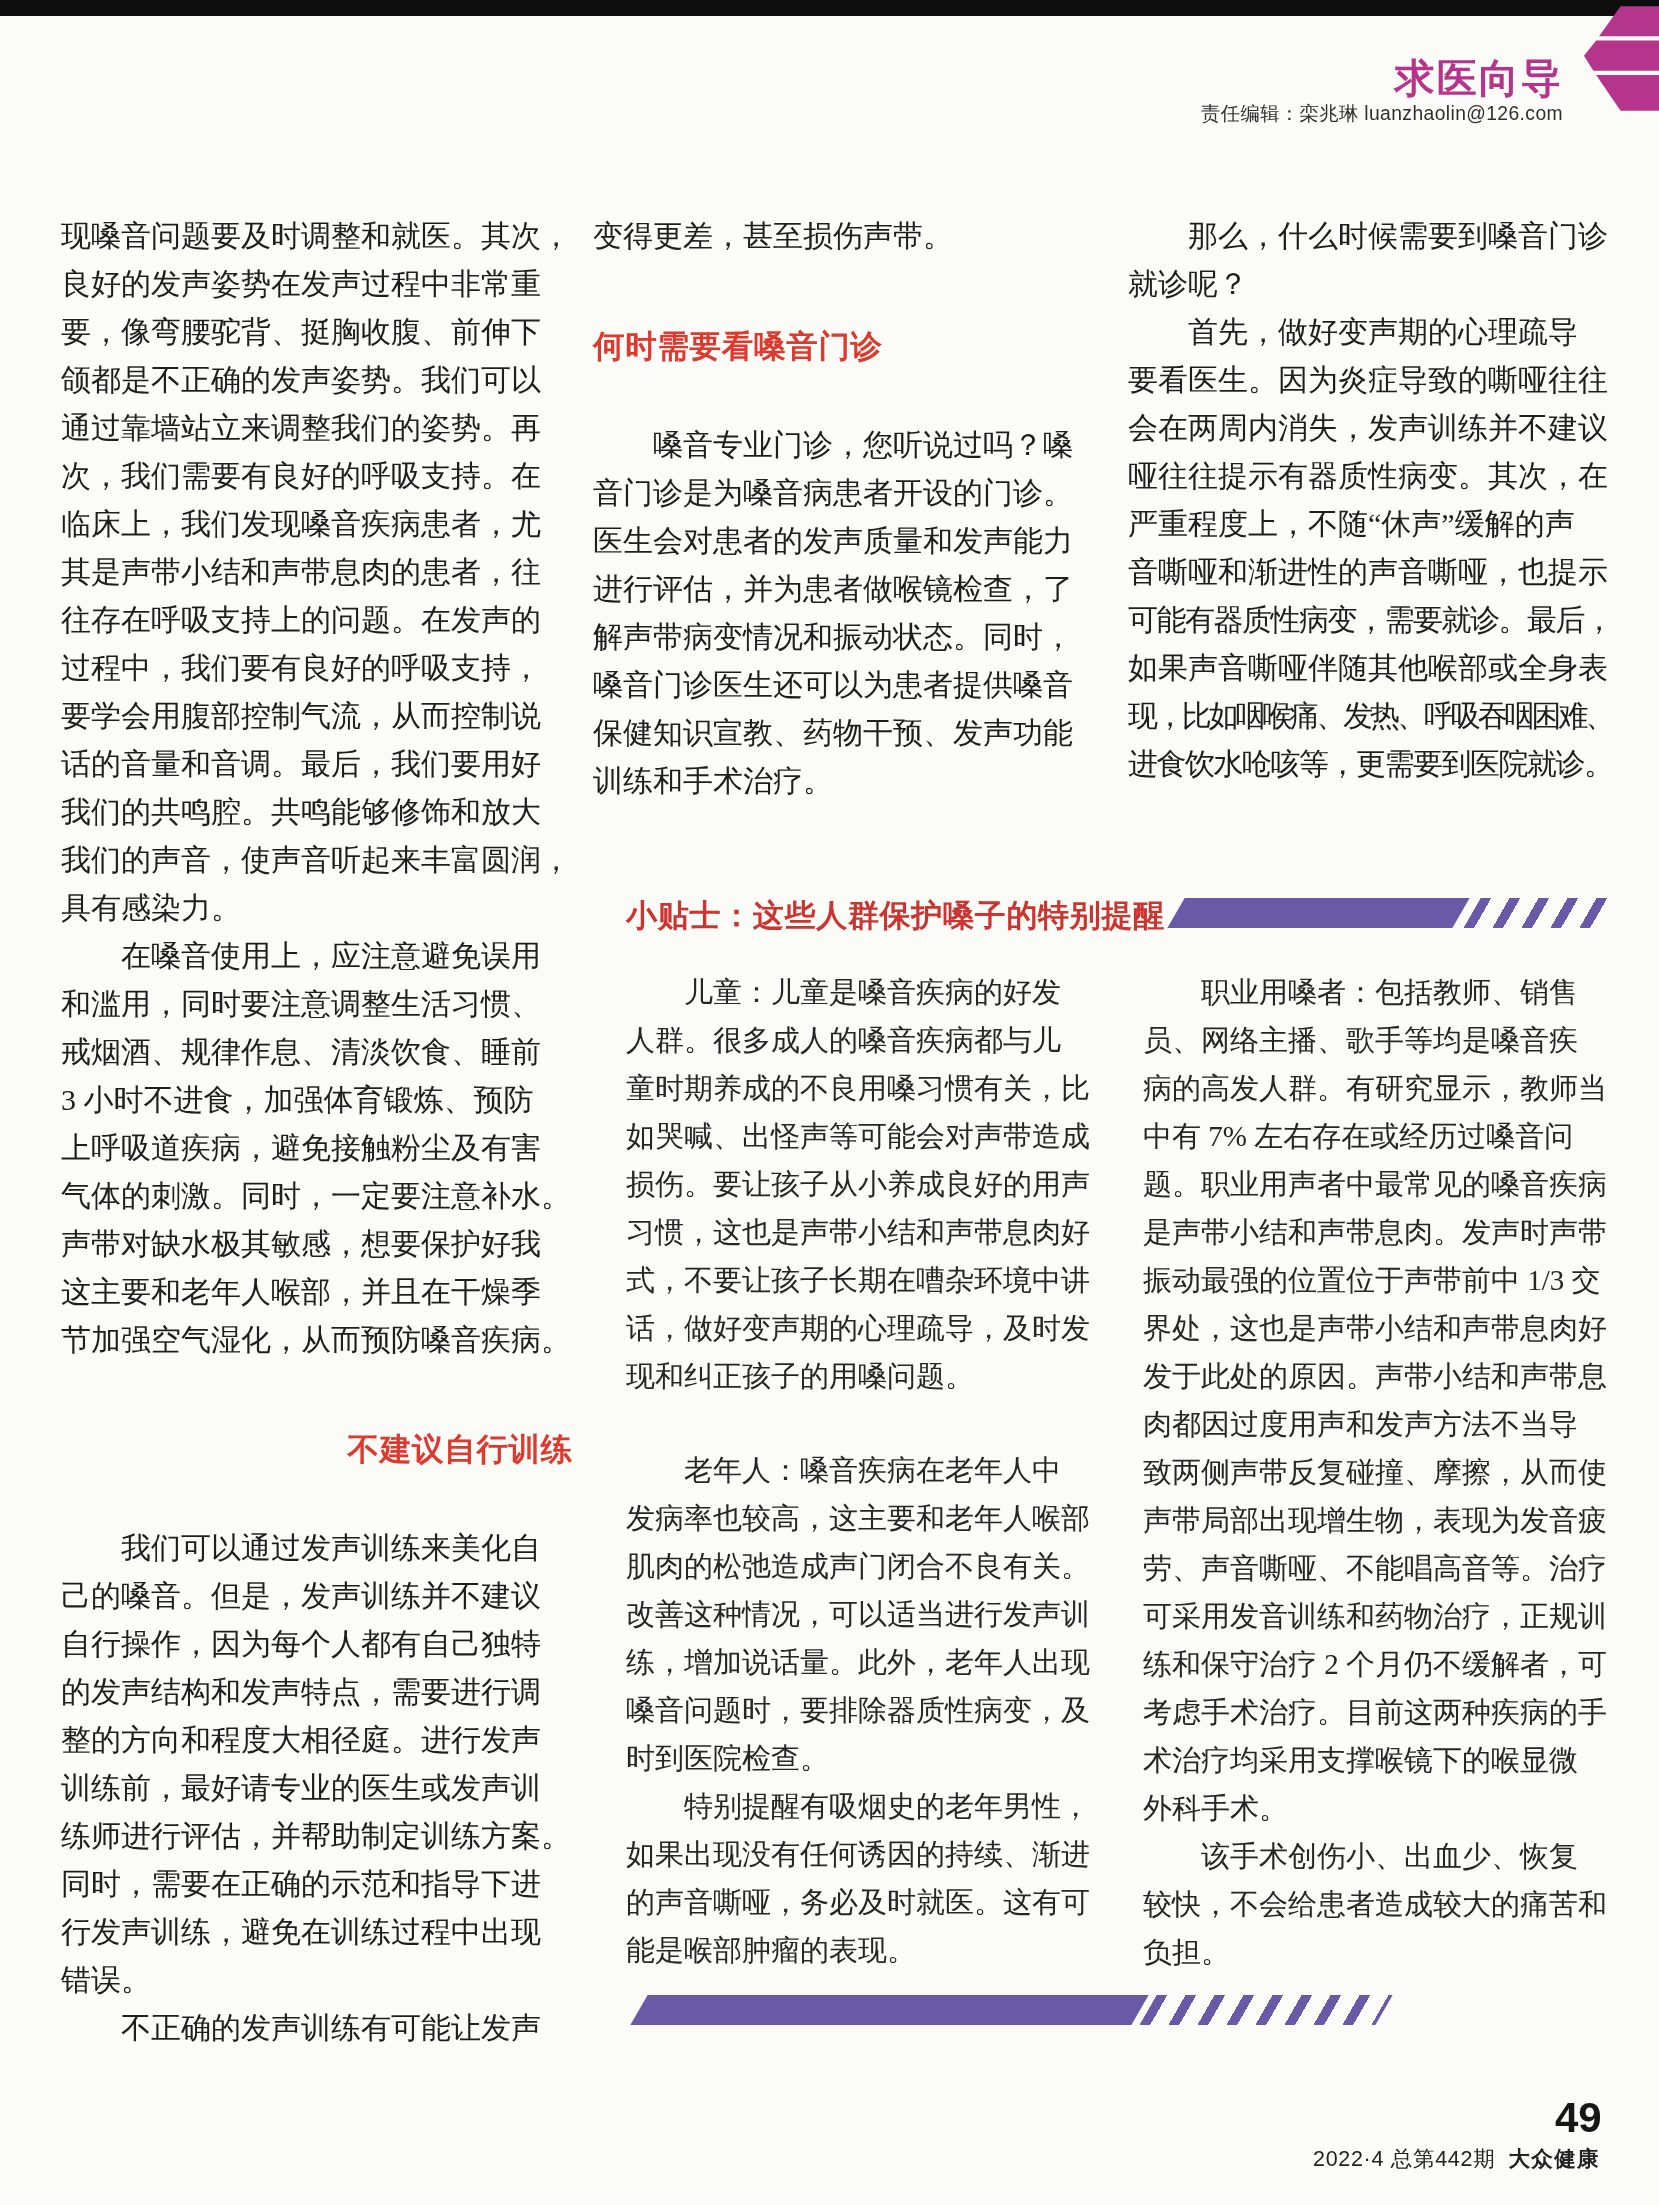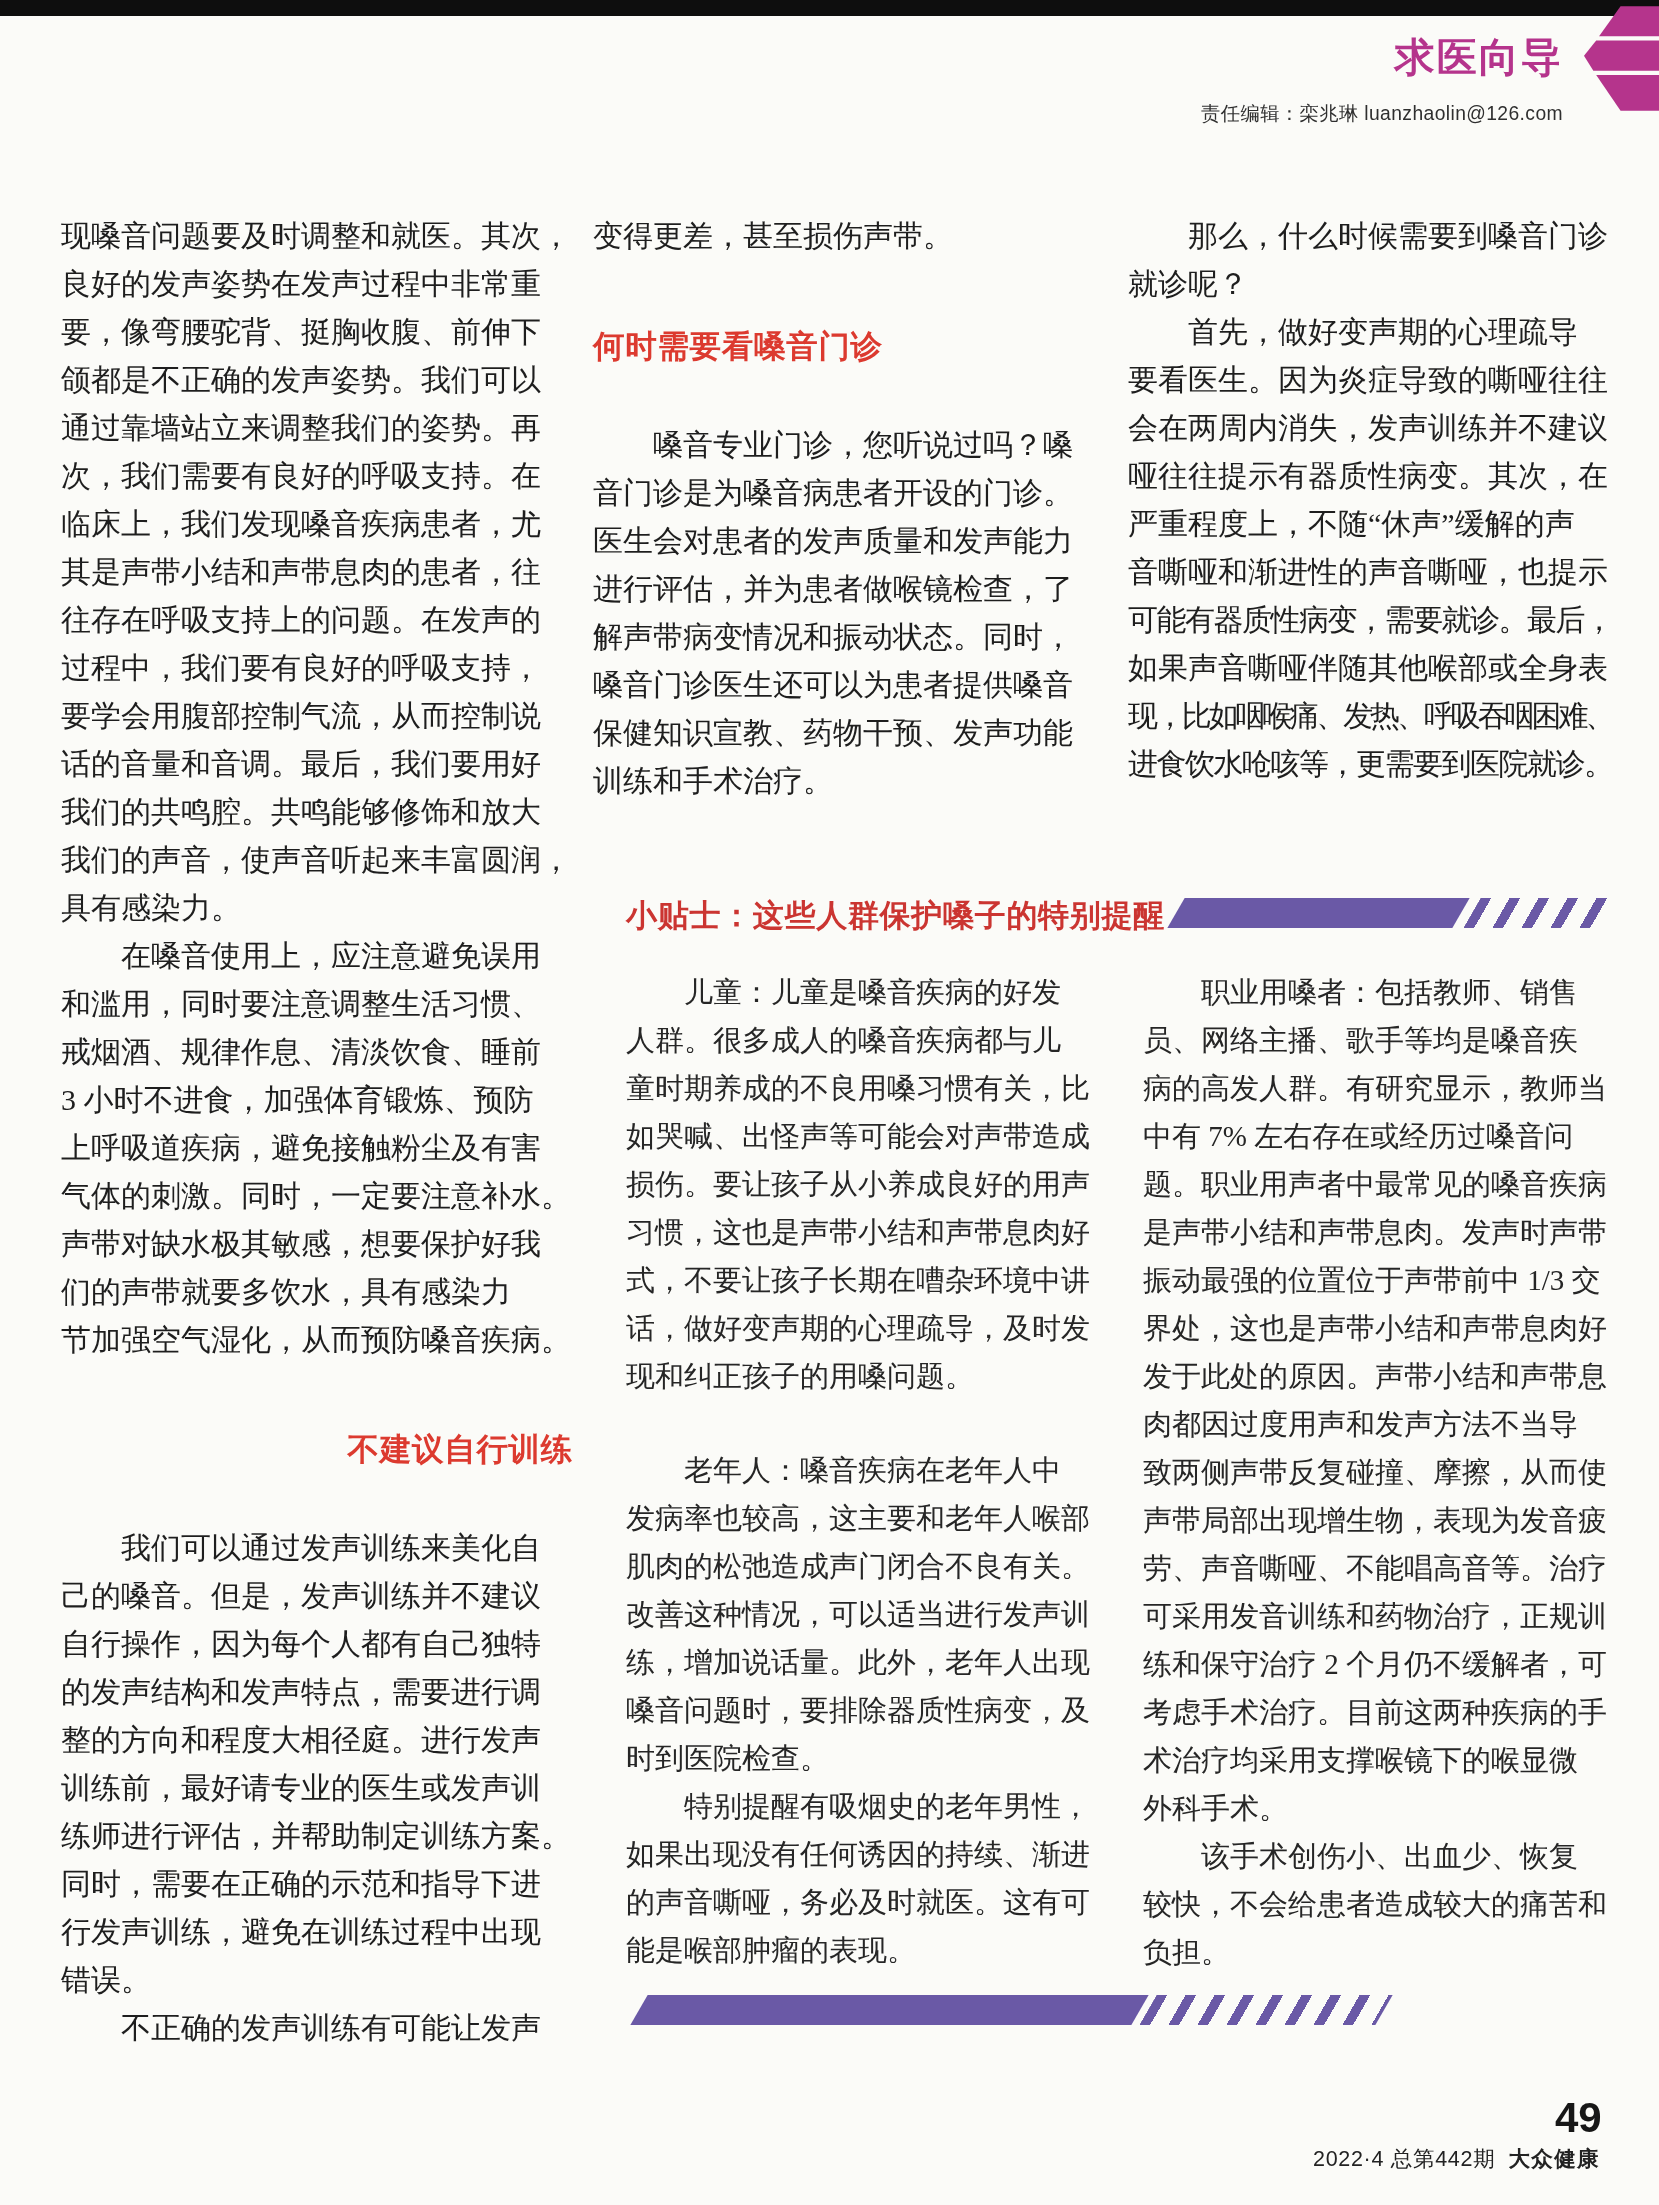--- a/index.html
+++ b/index.html
@@ -6,21 +6,21 @@
   body{
     width:1660px;height:2205px;position:relative;background:#fbfbf8;
     font-family:"Liberation Serif", serif;color:#1e1e1e;overflow:hidden;
   }
   .abs{position:absolute;}
   
   .top-edge{left:0;top:0;width:1660px;height:15.8px;background:#0e0e0e;}
   
   .brand-arrow{left:1584px;top:5.7px;width:76px;height:105px;}
   .brand-title{
-    right:97px;top:30px;font-family:Liberation Sans, sans-serif;font-weight:bold;
+    right:97px;top:51px;font-family:Liberation Sans, sans-serif;font-weight:bold;
     font-size:40px;letter-spacing:2.1px;color:#b5348c;
   }
   .editor-line{
     right:97px;top:100px;font-family:"Liberation Sans",sans-serif;
     font-size:19.3px;color:#2f2f2f;letter-spacing:0.4px;
   }
   
   .col{position:absolute;top:212px;}
   .col1{left:61px;width:512px;}
   .col2{left:593px;width:505px;}
@@ -104,21 +104,21 @@
       <div class="tline tlast">具有感染力。</div>
     </div>
   <div class="para">
       <div class="tline">　　在嗓音使用上，应注意避免误用</div>
       <div class="tline">和滥用，同时要注意调整生活习惯、</div>
       <div class="tline">戒烟酒、规律作息、清淡饮食、睡前</div>
       <div class="tline">3 小时不进食，加强体育锻炼、预防</div>
       <div class="tline">上呼吸道疾病，避免接触粉尘及有害</div>
       <div class="tline">气体的刺激。同时，一定要注意补水。</div>
       <div class="tline">声带对缺水极其敏感，想要保护好我</div>
-      <div class="tline">们的声带就要多饮水，具有感染力</div>
+      <div class="tline">这主要和老年人喉部，并且在干燥季</div>
       <div class="tline tlast">节加强空气湿化，从而预防嗓音疾病。</div>
     </div>
   <div class="col-heading h-col1">不建议自行训练</div>
   <div class="para">
       <div class="tline">　　我们可以通过发声训练来美化自</div>
       <div class="tline">己的嗓音。但是，发声训练并不建议</div>
       <div class="tline">自行操作，因为每个人都有自己独特</div>
       <div class="tline">的发声结构和发声特点，需要进行调</div>
       <div class="tline">整的方向和程度大相径庭。进行发声</div>
       <div class="tline">训练前，最好请专业的医生或发声训</div>

